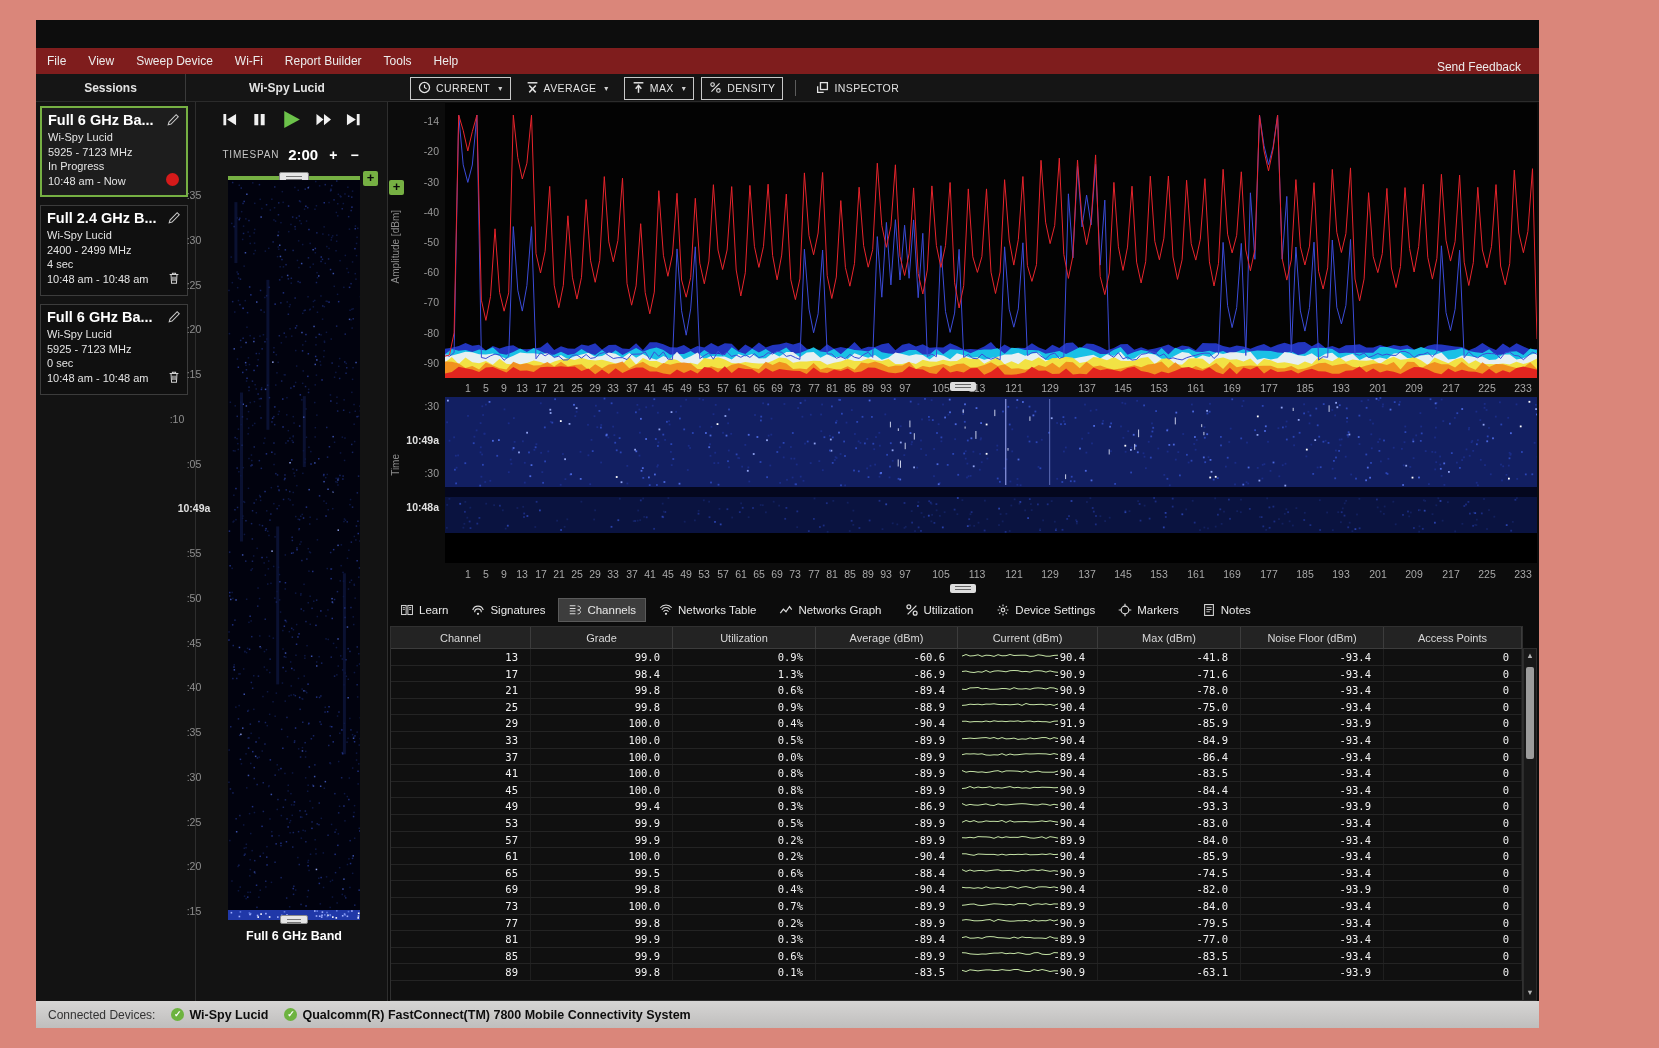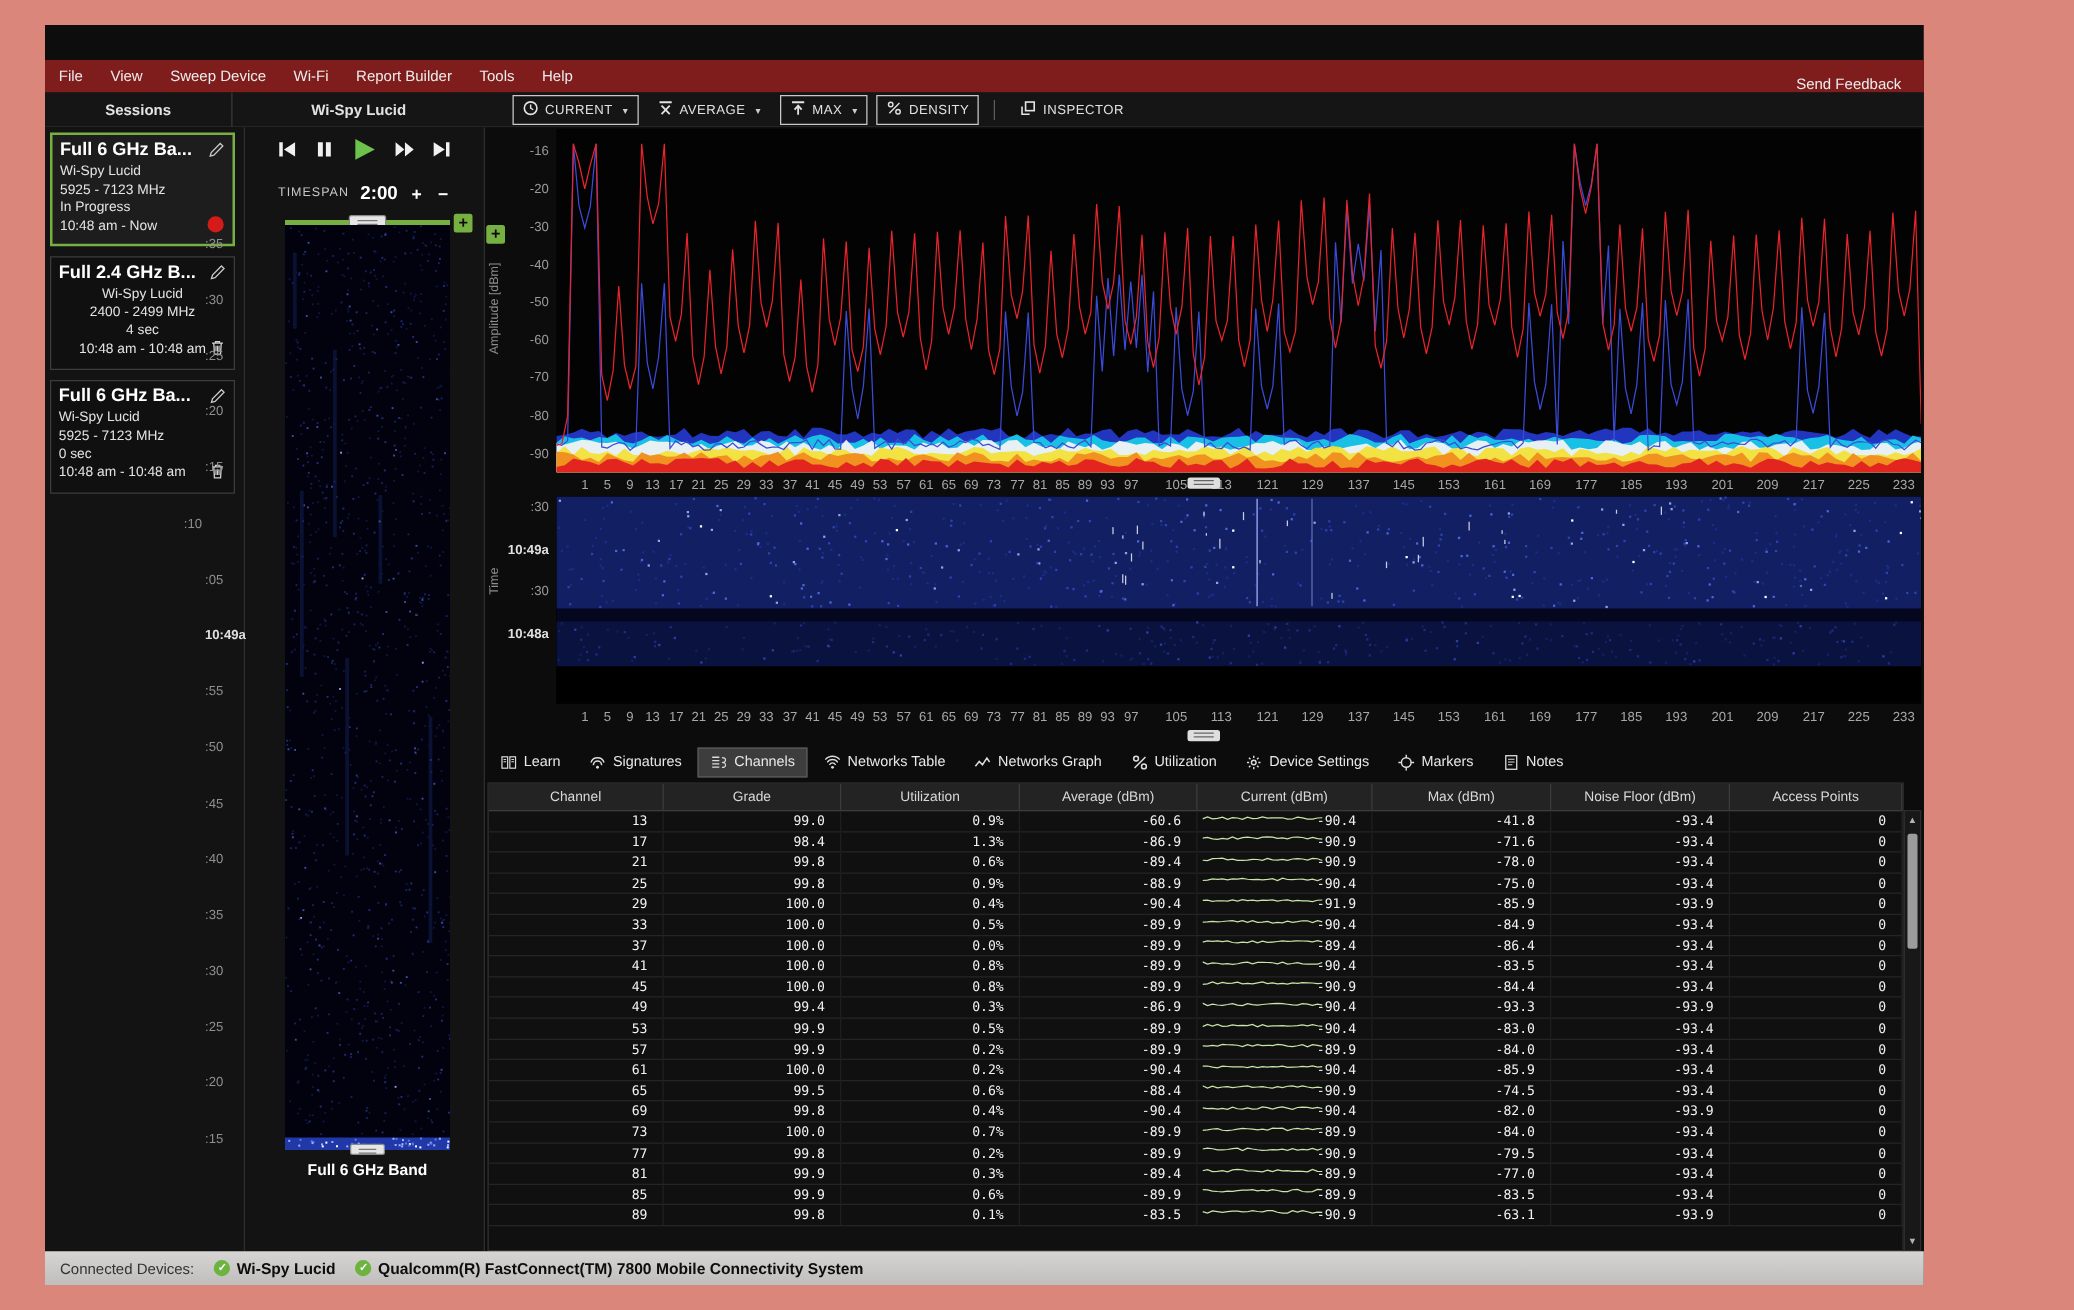--- a/index.html
+++ b/index.html
@@ -44,21 +44,21 @@
   .pbtn svg{display:block;color:#f0f0f0}
   .timespanrow{position:absolute;top:44px;left:0;width:100%;display:flex;justify-content:center;align-items:center;gap:9px}
   .ts-label{font-size:10px;color:#c6c6c6;letter-spacing:.8px}
   .ts-value{font-size:15px;font-weight:bold;color:#fff}
   .ts-btn{font-size:14px;font-weight:bold;color:#fff;padding:0 2px}
   .greenbar{position:absolute;left:32px;top:74px;width:132px;height:6px;background:#76b043}
   .grip{position:absolute;width:30px;height:11px;background:#e6e6e6;border:1px solid #8a8a8a;border-radius:2px}
   .grip::after{content:"";position:absolute;left:6px;right:6px;top:3px;height:1px;background:#777;box-shadow:0 3px 0 #777}
   .plusbtn{position:absolute;width:15px;height:15px;background:#76b043;color:#0b0b0b;font-weight:bold;font-size:13px;line-height:14px;text-align:center;border-radius:2px}
   .strip{position:absolute;left:32px;top:78px;width:132px;height:740px;background:#020312;overflow:hidden}
-  .stick{position:absolute;right:163px;width:60px;text-align:left;font-size:10.5px;color:#8f8f8f}
+  .stick{position:absolute;right:163px;width:60px;text-align:center;font-size:10.5px;color:#8f8f8f}
   .stick.hour{color:#e0e0e0;font-weight:bold}
   .band-label{position:absolute;top:827px;left:0;width:196px;text-align:center;color:#fff;font-size:12.5px;font-weight:bold}
   
   .main{position:absolute;left:352px;top:0;width:1151px;height:100%;background:#0c0c0c}
   .plot{position:absolute;left:57px;width:1092px;background:#030303;overflow:hidden}
   .vlabel{writing-mode:vertical-rl;transform:rotate(180deg);font-size:10px;color:#8d8d8d}
   .ytick{position:absolute;right:0;width:100%;text-align:right;padding-right:4px;font-size:10.5px;color:#9a9a9a}
   .ytick.hour{color:#e0e0e0;font-weight:bold}
   .xtick{position:absolute;width:34px;margin-left:-17px;text-align:center;font-size:10.5px;color:#a8a8a8}
   .split-handle{position:absolute;left:562px;width:26px;height:9px;background:#dedede;border-radius:2px}
@@ -160,21 +160,21 @@
             </span>
           </div>
           <div class="card-body">
             <div>Wi-Spy Lucid</div>
             <div>5925 - 7123 MHz</div>
             <div>In Progress</div>
             <div>10:48 am - Now</div>
             <div class="rec-dot"></div>
           </div>
         </div>
-        <div class="card" style="top: 103px; text-align: center;">
+        <div class="card" style="top: 103px;">
           <div class="card-title">
             <span>Full 2.4 GHz B...</span>
             <span class="icon14 pencil">
               <svg viewBox="0 0 16 16">
                 <path d="M2.5 13.5l.9-3.2L11.6 2l2.4 2.4-8.2 8.3-3.3.8z" fill="none" stroke="currentColor" stroke-width="1.2"></path>
               </svg>
             </span>
           </div>
           <div class="card-body">
             <div>Wi-Spy Lucid</div>
@@ -1426,21 +1426,21 @@
         <div class="stick" style="top: 758.25px; right: 163px;">:20</div>
         <div class="stick" style="top: 803px; right: 163px;">:15</div>
       </div>
 
     <div class="main">
       <div style="position:absolute;left:2px;top:60px;height:170px;display:flex;align-items:center">
         <span class="vlabel">Amplitude [dBm]</span>
       </div>
       <div class="plusbtn gplus">+</div>
       <div id="spec-yticks">
-          <div class="ytick" style="position: absolute; left: 0px; width: 55px; top: 13px;">-16</div>
+          <div class="ytick" style="position: absolute; left: 0px; width: 55px; top: 13px;">-14</div>
           <div class="ytick" style="position: absolute; left: 0px; width: 55px; top: 43px;">-20</div>
           <div class="ytick" style="position: absolute; left: 0px; width: 55px; top: 74px;">-30</div>
           <div class="ytick" style="position: absolute; left: 0px; width: 55px; top: 104px;">-40</div>
           <div class="ytick" style="position: absolute; left: 0px; width: 55px; top: 134px;">-50</div>
           <div class="ytick" style="position: absolute; left: 0px; width: 55px; top: 164px;">-60</div>
           <div class="ytick" style="position: absolute; left: 0px; width: 55px; top: 194px;">-70</div>
           <div class="ytick" style="position: absolute; left: 0px; width: 55px; top: 225px;">-80</div>
           <div class="ytick" style="position: absolute; left: 0px; width: 55px; top: 255px;">-90</div>
         </div>
       <div class="plot" id="spec-plot" style="top:1px;height:275px"><svg width="1092" height="275" viewBox="0 0 1092 275" preserveAspectRatio="none">

